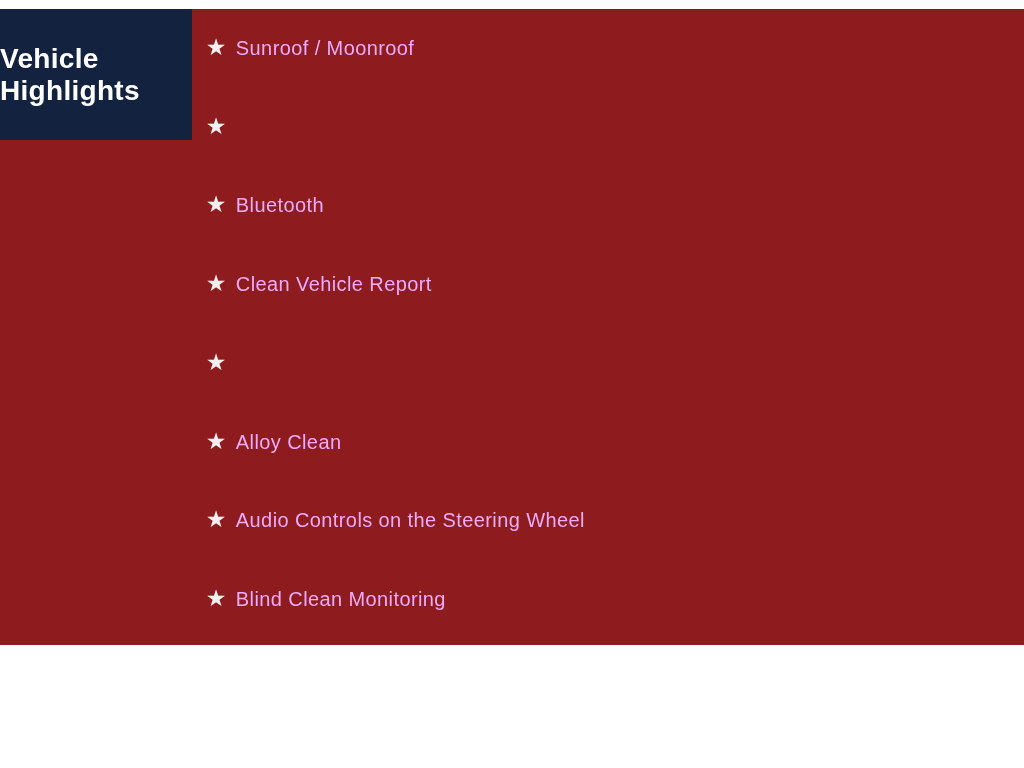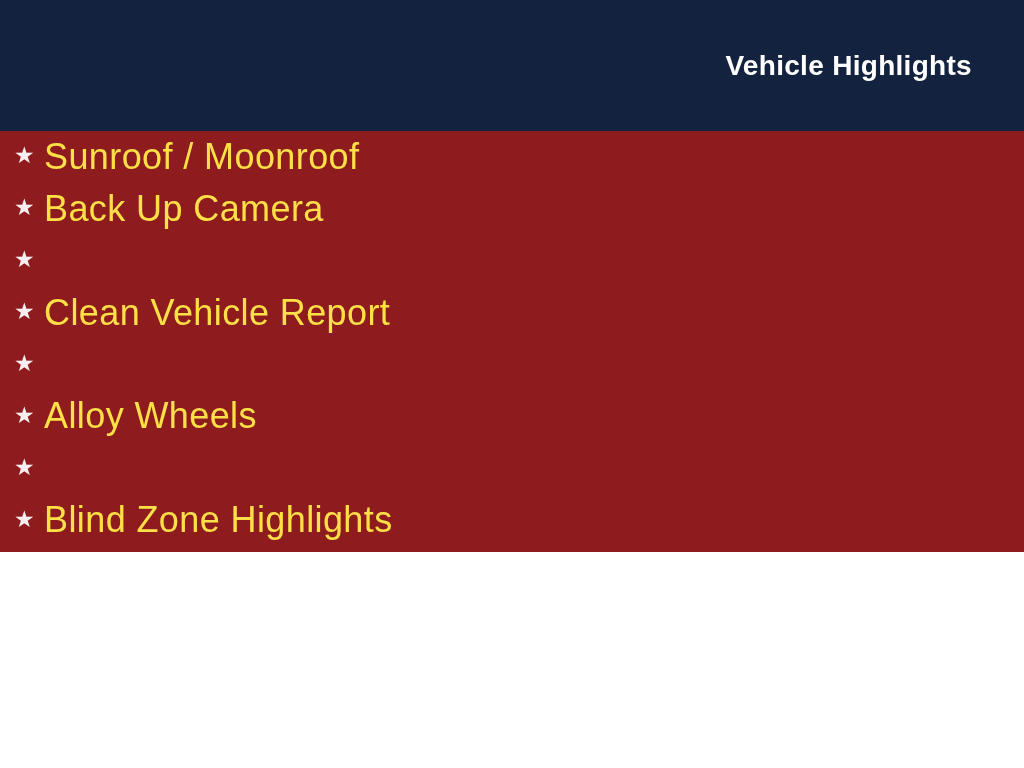--- a/index.html
+++ b/index.html
@@ -6,24 +6,25 @@
     margin: 0;
     padding: 0;
     width: 1024px;
     height: 768px;
     overflow: hidden;
     font-family: "Liberation Sans", sans-serif;
     -webkit-font-smoothing: antialiased;
   }
   .slide {
     width: 1024px;
-    height: 552px;
+    height: 636px;
     display: flex;
-    flex-direction: column;
+    flex-direction: row;
     background: #8e1b1e;
+    margin-top: 9px;
   }
   .header-bar {
     height: 131px;
     flex: 0 0 131px;
     background: #13223f;
     display: flex;
     align-items: center;
     justify-content: flex-end;
     padding-right: 52px;
     box-sizing: border-box;
@@ -52,22 +53,22 @@
   .star-icon {
     color: #f7efef;
     font-size: 23px;
     line-height: 1;
     width: 30px;
     flex: 0 0 30px;
     text-align: left;
     transform: translateY(-1px);
   }
   .list-item-label {
-    color: #fde047;
-    font-size: 36px;
+    color: #f0abfc;
+    font-size: 20px;
     font-weight: 400;
     letter-spacing: 0.4px;
     white-space: nowrap;
   }
 </style>
 </head>
 <body>
 
 <div class="slide">
 
@@ -75,38 +76,39 @@
     <div class="page-title">Vehicle Highlights</div>
   </div>
 
   <ul class="highlights-list">
     <li class="list-item">
       <span class="star-icon">★</span>
       <span class="list-item-label">Sunroof / Moonroof</span>
     </li>
     <li class="list-item">
       <span class="star-icon">★</span>
-      <span class="list-item-label">Back Up Camera</span>
     </li>
     <li class="list-item">
       <span class="star-icon">★</span>
+      <span class="list-item-label">Bluetooth</span>
     </li>
     <li class="list-item">
       <span class="star-icon">★</span>
       <span class="list-item-label">Clean Vehicle Report</span>
     </li>
     <li class="list-item">
       <span class="star-icon">★</span>
     </li>
     <li class="list-item">
       <span class="star-icon">★</span>
-      <span class="list-item-label">Alloy Wheels</span>
+      <span class="list-item-label">Alloy Clean</span>
     </li>
     <li class="list-item">
       <span class="star-icon">★</span>
+      <span class="list-item-label">Audio Controls on the Steering Wheel</span>
     </li>
     <li class="list-item">
       <span class="star-icon">★</span>
-      <span class="list-item-label">Blind Zone Highlights</span>
+      <span class="list-item-label">Blind Clean Monitoring</span>
     </li>
   </ul>
 
 </div>
 
 </body></html>

